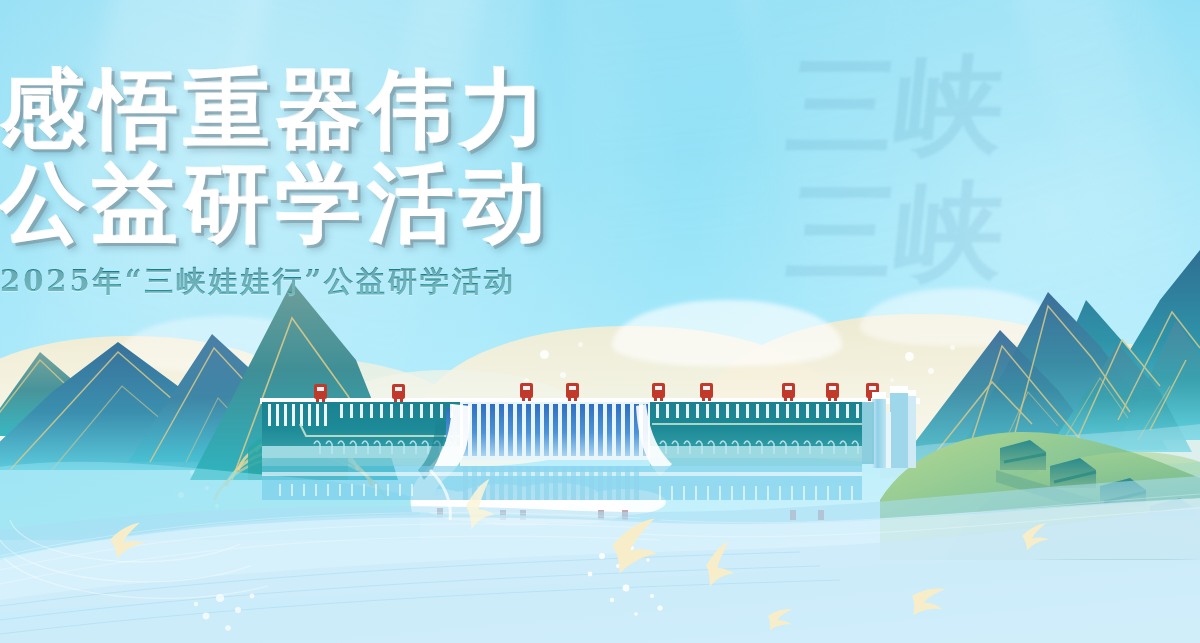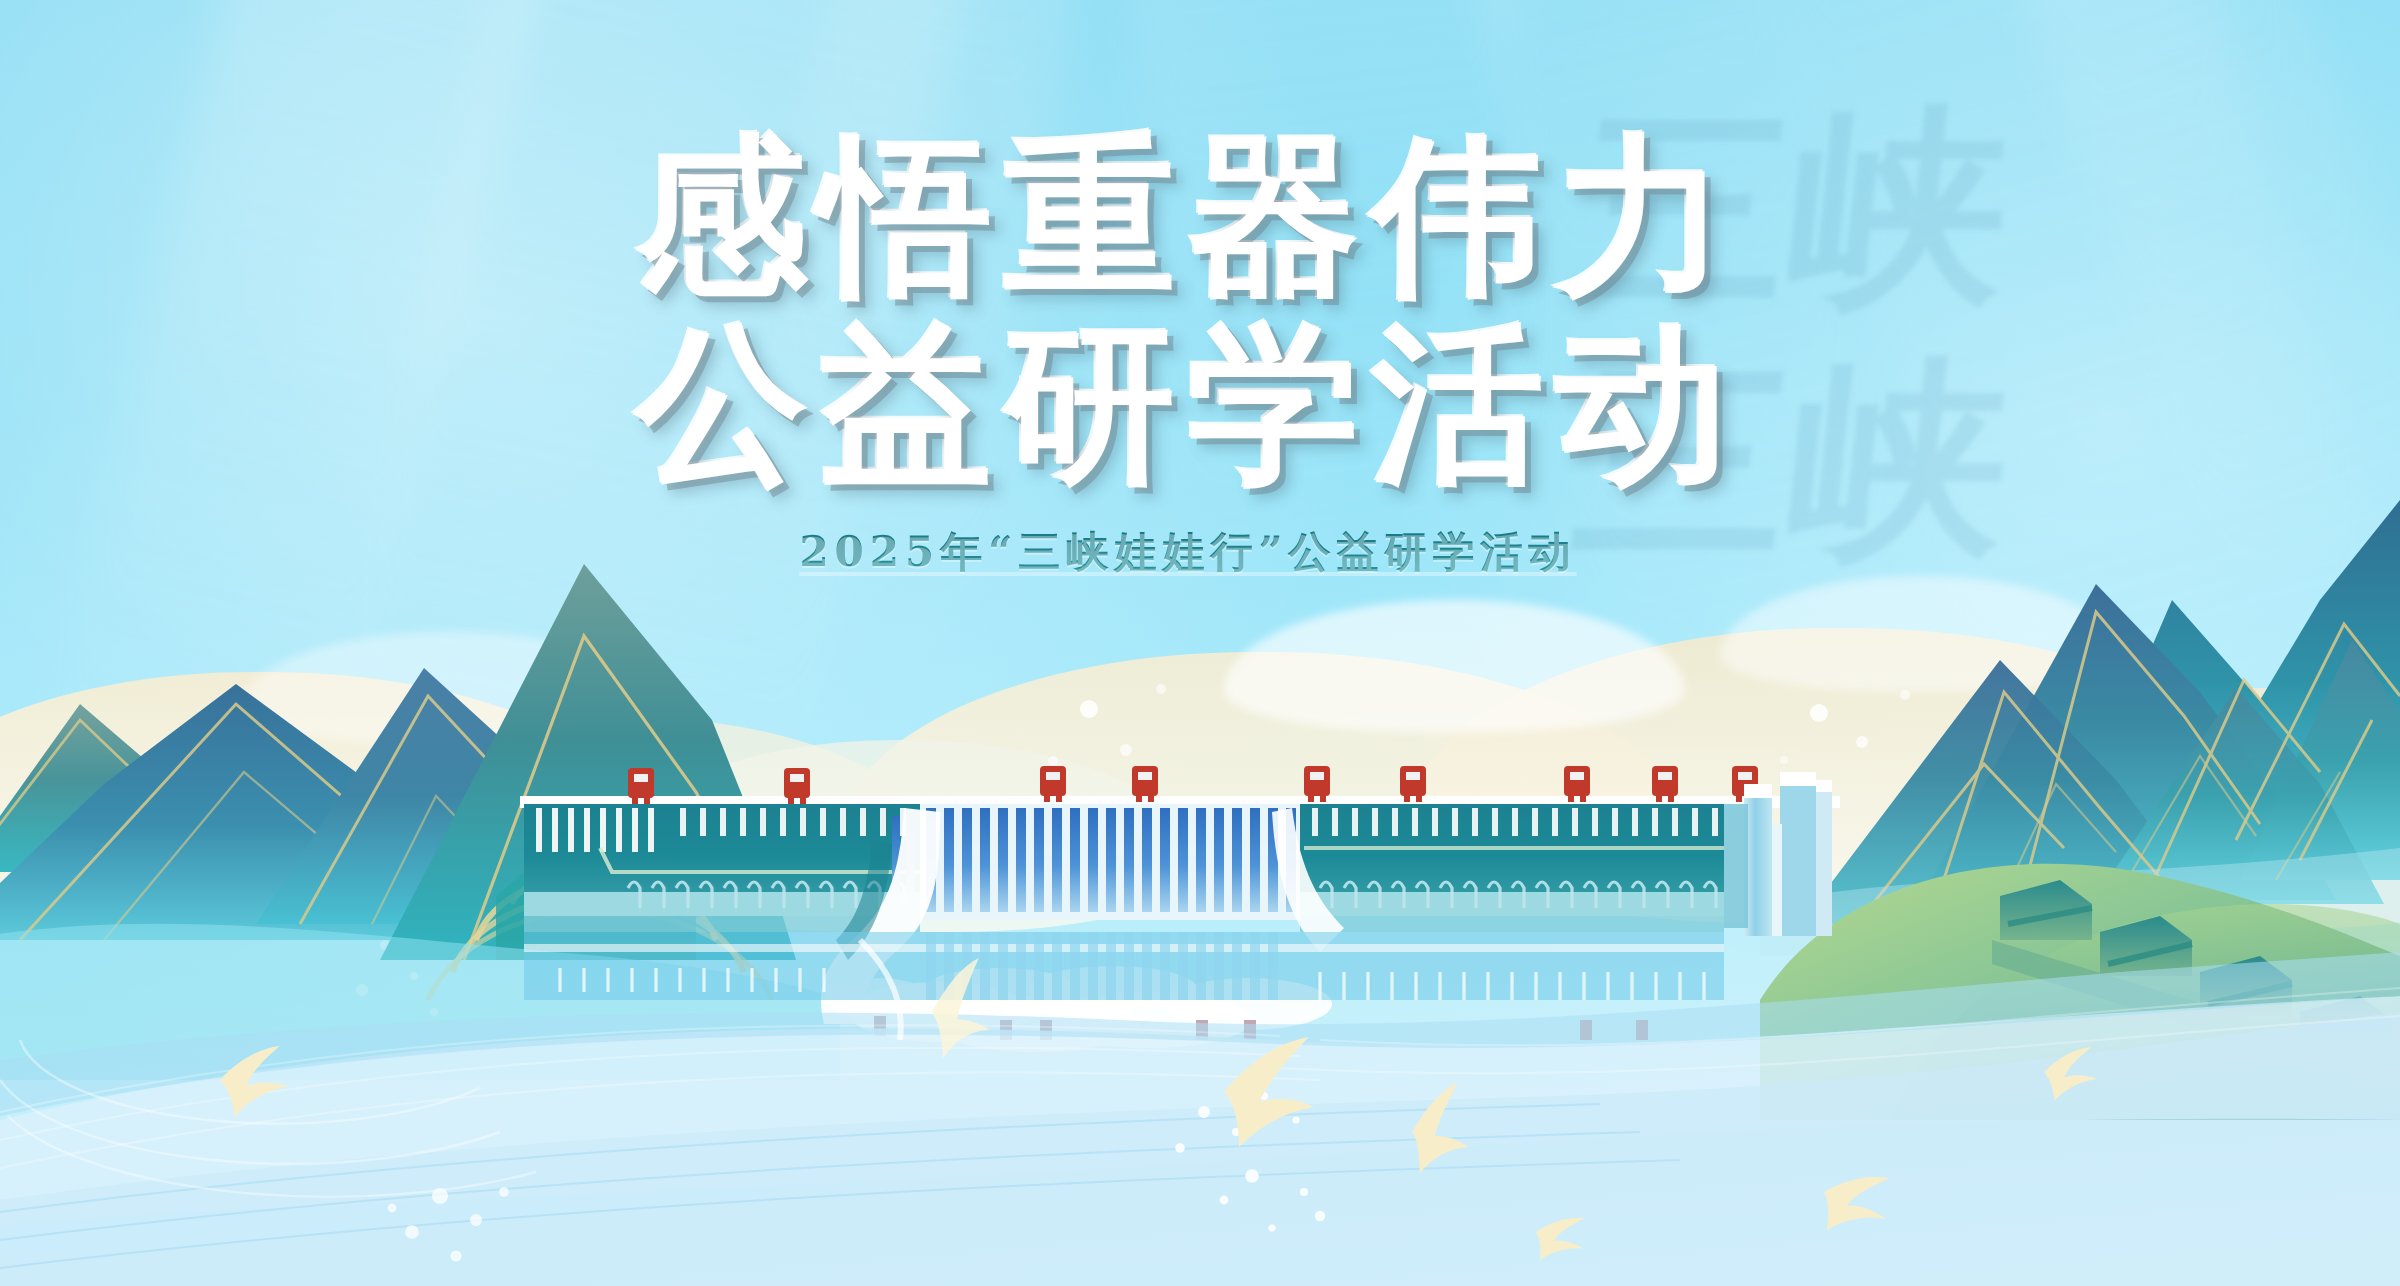--- a/index.html
+++ b/index.html
@@ -80,47 +80,45 @@
 
   
   .dot { position:absolute; border-radius:50%; background:#fff; }
 
   
   #dam { position:absolute; left:0; top:0; width:1200px; height:643px; }
 
   
   .title-wrap {
     position:absolute; left:0; right:12px; top:62px;
-    text-align:center;
     z-index:40;
   }
   .title-line {
     font-family:"DejaVu Sans", sans-serif;
     font-weight:700;
     font-size:86px;
     line-height:94px;
     color:#ffffff;
     letter-spacing:6px;
     text-shadow:
        3px 3px 0 rgba(110,130,140,.45),
        5px 5px 7px rgba(70,100,115,.30),
       -1px -1px 0 rgba(255,255,255,.9);
   }
   .subtitle {
     margin-top:12px;
     font-family:"DejaVu Serif", serif;
     font-weight:700;
-    font-size:21px;
+    font-size:29px;
     letter-spacing:3px;
     background:linear-gradient(180deg,#167682 0%, #1d8390 45%, #2d98a0 100%);
     -webkit-background-clip:text;
     background-clip:text;
     color:transparent;
     text-shadow:0 1px 0 rgba(255,255,255,.35);
-    text-decoration:underline;
   }
 </style>
 </head>
 <body>
 
 <div id="poster">
 
   <div class="sky-rays">
     <div class="ray r1"></div>
       <div class="ray r2"></div>

